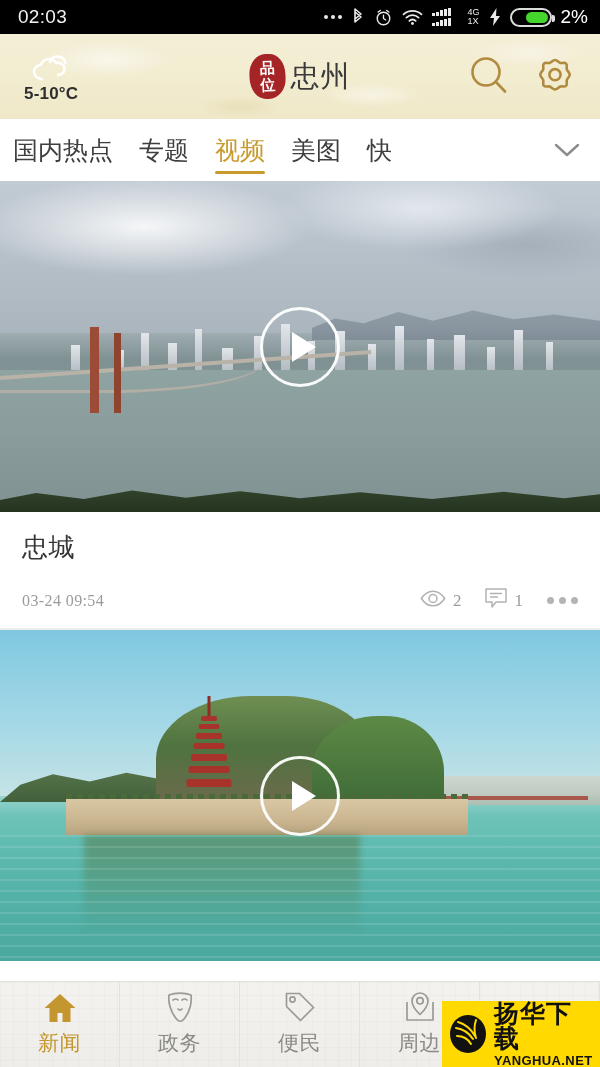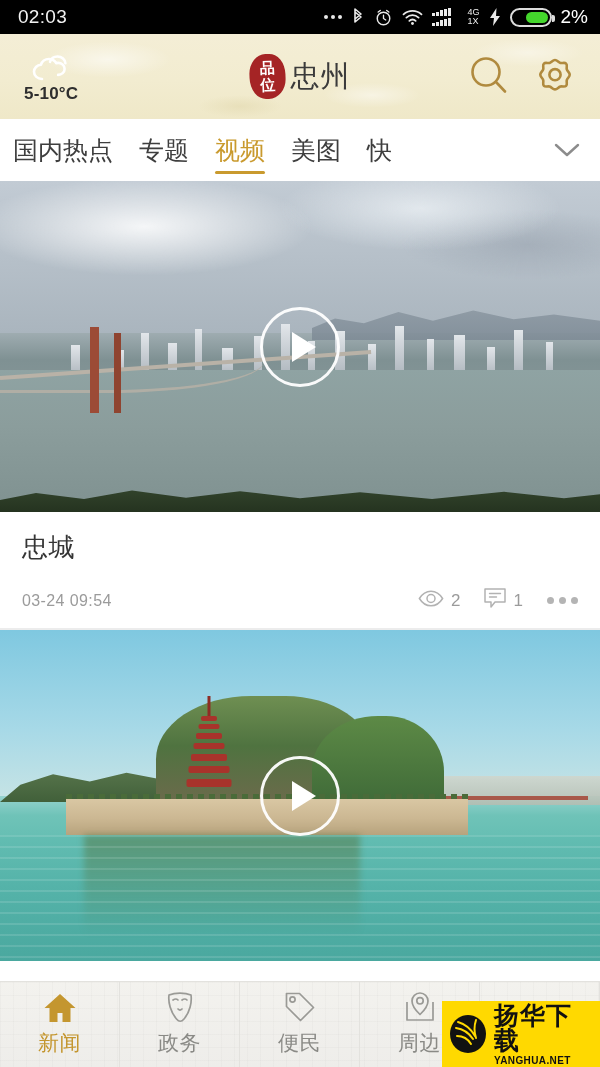--- a/index.html
+++ b/index.html
@@ -72,21 +72,21 @@
     font-family:"Liberation Sans","DejaVu Sans",sans-serif;
   }
   .tab.active { color:#c99a2e; }
   .tab.active::after{
     content:""; position:absolute; left:13px; right:13px; bottom:7px;
     height:3px; background:#c99a2e; border-radius:2px;
   }
   .tab-more { width:46px; display:flex; align-items:center; justify-content:center; }
 
   
-  .feed { position:absolute; top:181px; left:0; right:0; bottom:86px; overflow:hidden; background:#8b5cf6; }
+  .feed { position:absolute; top:181px; left:0; right:0; bottom:86px; overflow:hidden; background:#8b5cf6;font-family:Liberation Serif, serif; }
   .card { background:#fff; }
   .thumb { position:relative; width:600px; height:331px; overflow:hidden; }
   .thumb .play {
     position:absolute; left:50%; top:50%; transform:translate(-50%,-50%);
     width:80px; height:80px; border:3px solid rgba(255,255,255,.95); border-radius:50%;
     display:flex; align-items:center; justify-content:center;
   }
   .play .tri {
     width:0; height:0; border-left:24px solid #fff;
     border-top:15px solid transparent; border-bottom:15px solid transparent;
@@ -179,21 +179,21 @@
 
   
   .watermark {
     position:absolute; right:0; bottom:0; width:158px; height:66px;
     background:#ffd900; display:flex; align-items:center; gap:4px; padding:0 4px;margin-left:24px;
   }
   .wm-logo { width:44px; height:44px; flex:none; }
   .wm-txt { display:flex; flex-direction:column; line-height:1; }
   .wm-cn { font-size:25px; font-weight:700; color:#111; letter-spacing:1px;
     font-family:"Liberation Sans","DejaVu Sans",sans-serif; }
-  .wm-en { font-size:10px; font-weight:700; color:#111; letter-spacing:.4px; margin-top:3px; }
+  .wm-en { font-size:13px; font-weight:700; color:#111; letter-spacing:.4px; margin-top:3px; }
 </style>
 </head>
 <body>
 
 <div id="app">
 
   <div class="statusbar">
     <div class="status-time">02:03</div>
     <div class="status-right">
       <span class="dots3">

